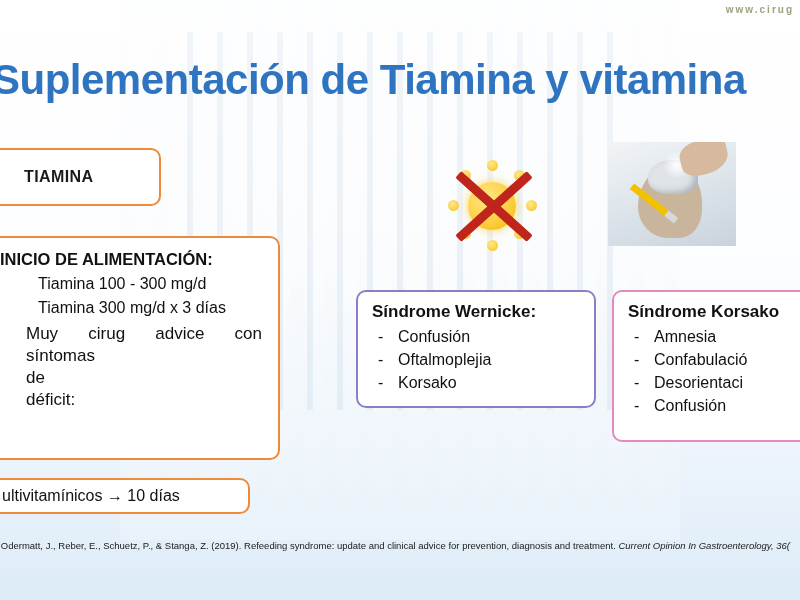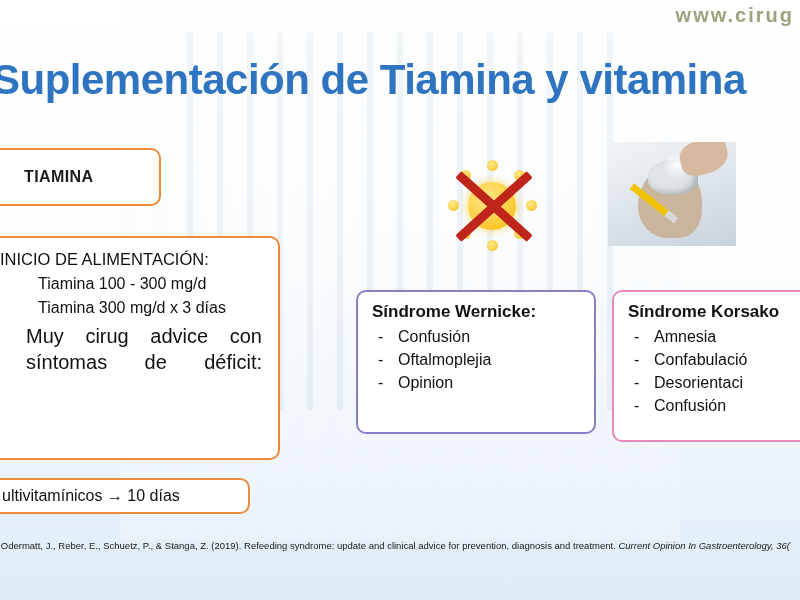--- a/index.html
+++ b/index.html
@@ -47,21 +47,21 @@
   .bg-wash {
     position: absolute;
     inset: 0;
     background: linear-gradient(180deg, rgba(255,255,255,0.55) 0%, rgba(255,255,255,0.35) 45%, rgba(222,236,248,0.55) 100%);
   }
 
   .watermark {
     position: absolute;
     top: 4px;
     right: 6px;
-    font-size: 20px;
+    font-size: 10px;
     letter-spacing: 2px;
     color: #9aa37e;
     font-weight: 700;
     white-space: nowrap;
   }
 
   .title {
     position: absolute;
     left: -8px;
     top: 56px;
@@ -100,31 +100,31 @@
   .orange-main {
     left: -20px;
     top: 236px;
     width: 300px;
     height: 224px;
     border: 2px solid #ed8b3a;
     padding: 10px 14px 10px 18px;
   }
   .heading {
     font-size: 16.5px;
-    font-weight: 400;
+    font-weight: 700;
     color: #111;
     margin: 2px 0 6px 0;
   }
   .line {
     font-size: 16px;
     color: #111;
     margin: 0 0 6px 38px;
   }
   .just {
-    font-size: 20px;
+    font-size: 17px;
     color: #111;
     margin: 0 16px 0 26px;
     text-align: justify;
     line-height: 1.3;
     width: 236px;
   }
   .just span { display: inline-block; }
 
   .multi-box {
     left: -40px;
@@ -138,21 +138,21 @@
   .multi-label {
     padding-left: 40px;
     font-size: 16px;
     color: #111;
   }
 
   .wernicke-box {
     left: 356px;
     top: 290px;
     width: 240px;
-    height: 144px;
+    height: 118px;
     border: 2px solid #8b7ec8;
     padding: 10px 24px 8px 14px;
   }
   .korsakoff-box {
     left: 612px;
     top: 290px;
     width: 230px;
     height: 152px;
     border: 2px solid #e48bbd;
     padding: 10px 12px 8px 14px;
@@ -318,21 +318,21 @@
     <div class="heading">INICIO DE ALIMENTACIÓN:</div>
     <div class="line">Tiamina 100 - 300 mg/d</div>
     <div class="line">Tiamina 300 mg/d x 3 días</div>
     <div class="just">
       <div style="display:flex; justify-content:space-between; width:236px;">
         <span>Muy</span>
         <span>cirug</span>
         <span>advice</span>
         <span>con</span>
       </div>
-      <div style="display:flex; justify-content:space-between; width:236px;">
+      <div style="display:flex; justify-content:space-between; width:236px;flex-direction:column;">
         <span>síntomas</span>
         <span>de</span>
         <span>déficit:</span>
       </div>
     </div>
   </div>
 
   <div class="box multi-box">
     <div class="multi-label">ultivitamínicos → 10 días</div>
   </div>
@@ -367,21 +367,21 @@
       <li>
         <span class="dash">-</span>
         <span>Confusión</span>
       </li>
       <li>
         <span class="dash">-</span>
         <span>Oftalmoplejia</span>
       </li>
       <li>
         <span class="dash">-</span>
-        <span>Opinion</span>
+        <span>Korsako</span>
       </li>
     </ul>
   </div>
 
   <div class="box korsakoff-box">
     <div class="sub-title">Síndrome Korsako</div>
     <ul class="bullets">
       <li>
         <span class="dash">-</span>
         <span>Amnesia</span>

